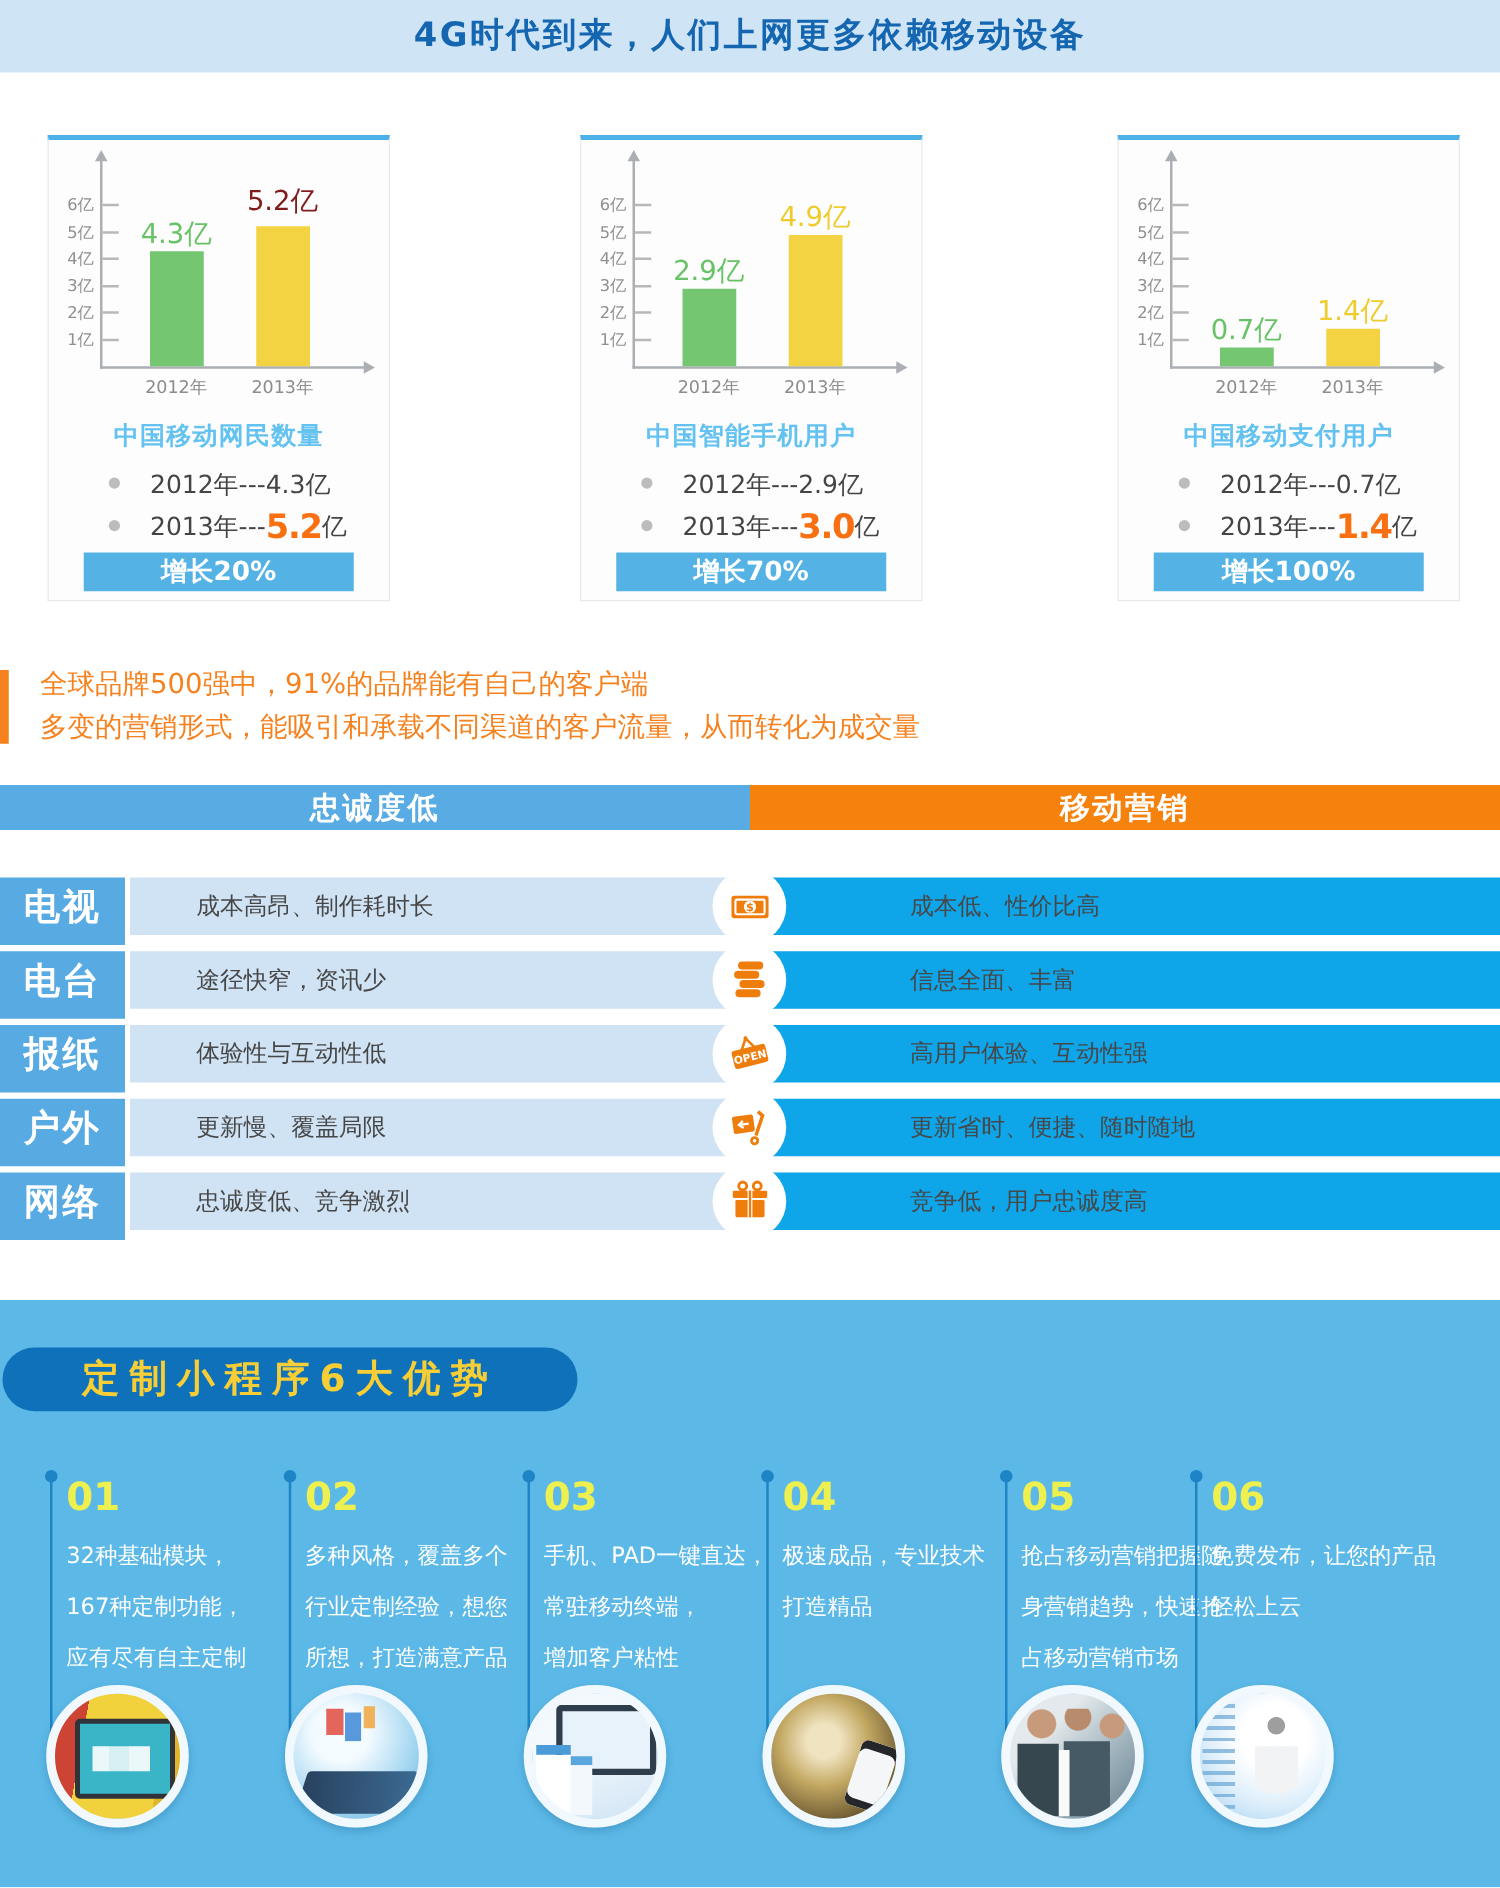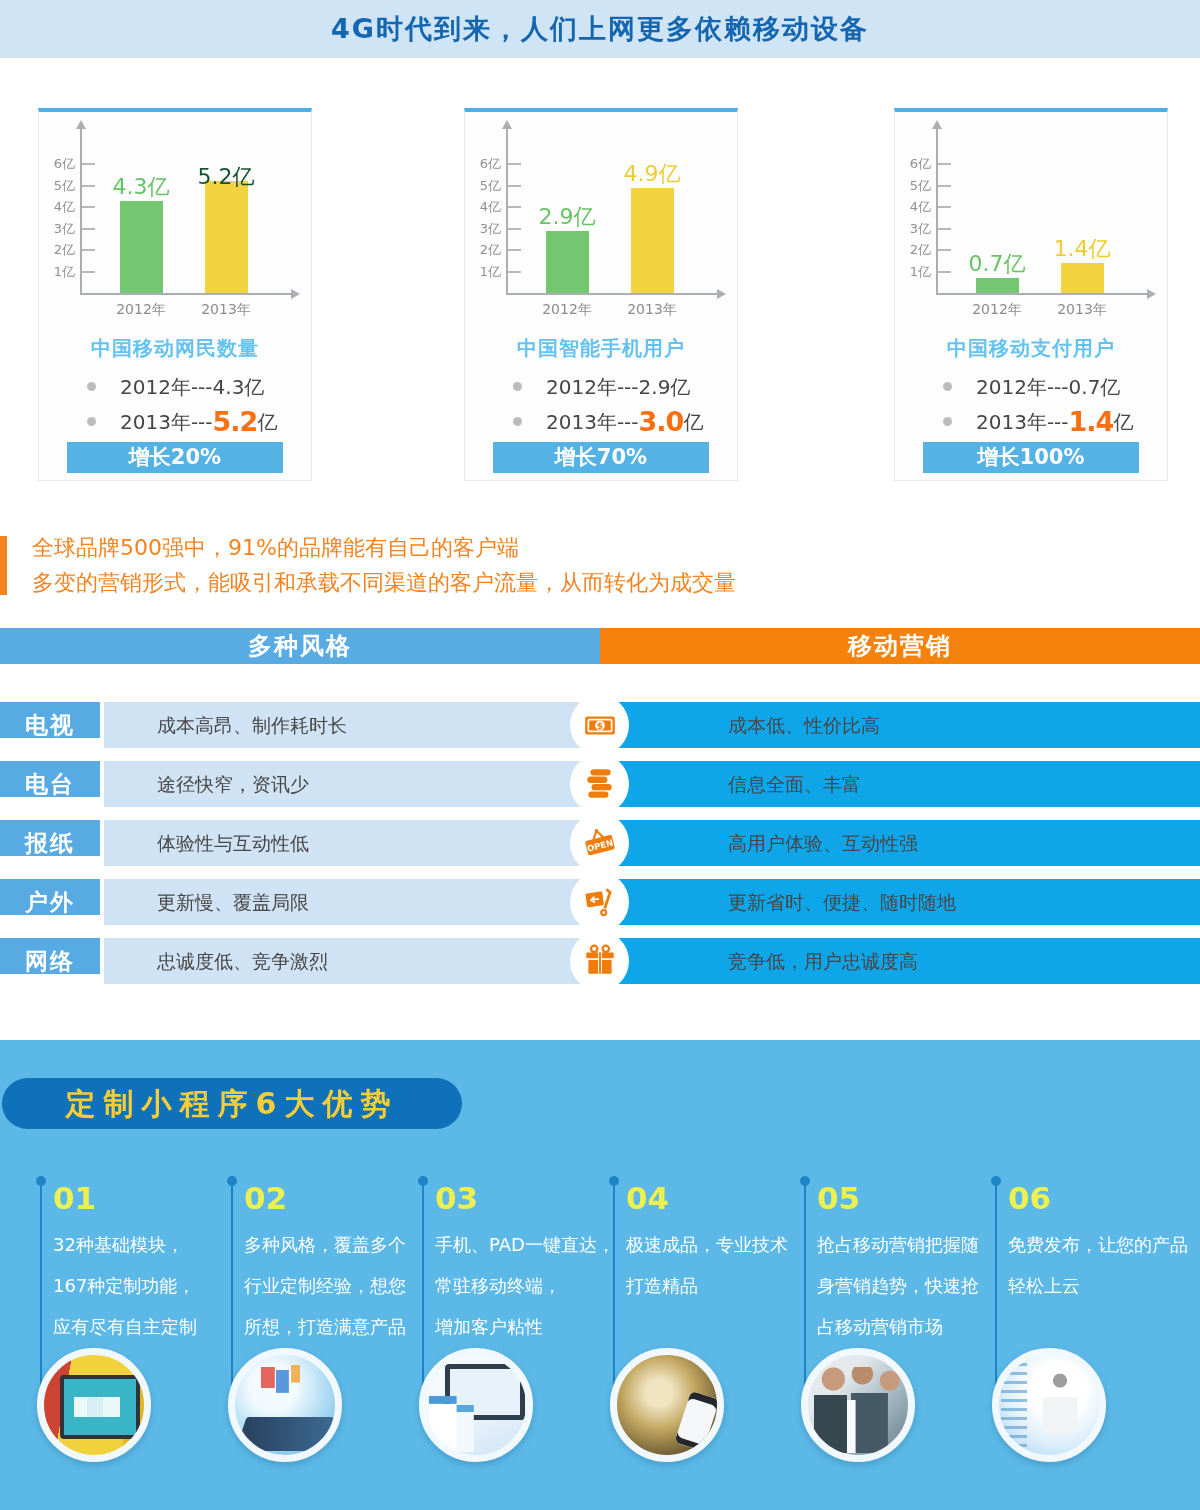--- a/index.html
+++ b/index.html
@@ -47,39 +47,39 @@
   
   .cmp-header { position:absolute; top:628px; left:0; width:1200px; height:36px; }
   .cmp-header div { position:absolute; top:0; height:36px; width:600px; color:#fff; font-size:24px;
                     font-weight:bold; text-align:center; line-height:36px; letter-spacing:2px; }
   .hdr-left { left:0; background:#58abe3; }
   .hdr-right { left:600px; background:#f5820d; }
 
   
   .row { position:absolute; left:0; width:1200px; height:46px; }
   .r0{top:702px}.r1{top:761px}.r2{top:820px}.r3{top:879px}.r4{top:938px}
-  .lbl { position:absolute; left:0; top:0; width:100px; height:36px; background:#58aae3; color:#fff;
-         font-size:23px; font-weight:bold; text-align:center; line-height:46px; letter-spacing:2px; }
+  .lbl { position:absolute; left:0; top:0; width:100px; height:54px; background:#58aae3; color:#fff;
+         font-size:29px; font-weight:bold; text-align:center; line-height:46px; letter-spacing:2px; }
   .lcell { position:absolute; left:104px; top:0; width:496px; height:46px; background:#d0e3f4;
            color:#474747; font-size:19px; line-height:46px; padding-left:53px; }
   .rcell { position:absolute; left:600px; top:0; width:600px; height:46px; background:#0ea5e9;
            color:#474747; font-size:19px; line-height:46px; padding-left:128px; }
   .icircle { position:absolute; left:570px; top:-7px; width:59px; height:60px; background:#fff;
              border-radius:50%; z-index:2; display:flex; align-items:center; justify-content:center; }
 
   
   .adv { position:absolute; top:1040px; left:0; width:1200px; height:470px; background:#5cb9e7; }
   .pill { position:absolute; top:38px; left:2px; width:460px; height:51px; background:#0f71ba;
           border-radius:30px; color:#f7ce35; font-size:30px; font-weight:bold; letter-spacing:8px;
           text-align:center; line-height:51px; }
   .col { position:absolute; top:138px; width:200px; height:332px; }
   .col::before { content:""; position:absolute; left:0; top:5px; width:2px; height:234px; background:#1d85c6; }
   .col::after { content:""; position:absolute; left:-4px; top:-2px; width:10px; height:10px;
                 border-radius:50%; background:#1d85c6; }
-  .k0{left:40px}.k1{left:231px}.k2{left:422px}.k3{left:613px}.k4{left:804px}.k5{left:995px}
+  .k0{left:40px}.k1{left:231px}.k2{left:422px}.k3{left:613px}.k4{left:804px}.k5{left:956px}
   .num { margin:0 0 0 13px; font-size:31px; font-weight:600; color:#eef04f; line-height:1.3; }
   .adv-text { margin:6px 0 0 13px; width:196px; font-size:18px; color:#fff; line-height:41px;
               white-space:pre-line; }
   .photo { position:absolute; left:-3px; top:170px; width:114px; height:114px; border-radius:50%;
            border:7px solid #f2f9fe; overflow:hidden; z-index:2; background:#dfeefa;
            box-shadow:0 3px 7px rgba(10,70,120,.25); }
   .photo::before, .photo::after { content:""; position:absolute; }
 
   .p0 { background:linear-gradient(100deg,#cd4434 0 24%,#f2d23c 24% 80%,#dfb62a 80%); }
   .p0::before { left:16%; top:20%; width:72%; height:56%; background:#3ab5c8;
@@ -151,21 +151,21 @@
           <div class="tick-mark" style="top: 109.5px;"></div>
           <div class="tick-label" style="top: 101.5px;">3亿</div>
           <div class="tick-mark" style="top: 131px;"></div>
           <div class="tick-label" style="top: 123px;">2亿</div>
           <div class="tick-mark" style="top: 152.5px;"></div>
           <div class="tick-label" style="top: 144.5px;">1亿</div>
           <div class="bar" style="left: 80.5px; top: 83px; width: 43px; height: 92px; background: rgb(116, 198, 112);"></div>
           <div class="bar-value" style="left: 52px; top: 54px; color: rgb(104, 194, 102);">4.3亿</div>
           <div class="cat-label" style="left: 52px;">2012年</div>
           <div class="bar" style="left: 165.5px; top: 63px; width: 43px; height: 112px; background: rgb(244, 211, 66);"></div>
-          <div class="bar-value" style="left: 137px; top: 44px; color: #14532d;">5.2亿</div>
+          <div class="bar-value" style="left: 137px; top: 28px; color: #7f1d1d;">5.2亿</div>
           <div class="cat-label" style="left: 137px;">2013年</div>
         </div>
       <h2 class="card-title">中国移动网民数量</h2>
       <div class="bullet b1"><span class="bdot"></span><span>2012年---4.3亿</span></div>
       <div class="bullet b2"><span class="bdot"></span><span>2013年---</span><b class="hl">5.2</b><span>亿</span></div>
       <div class="growth">增长20%</div>
     </div>
 
     <div class="card c1">
       <div class="plot">
@@ -230,21 +230,21 @@
     </div>
   </section>
 
   <section class="headline">
     <span class="vbar"></span>
     <p>全球品牌500强中，91%的品牌能有自己的客户端</p>
     <p>多变的营销形式，能吸引和承载不同渠道的客户流量，从而转化为成交量</p>
   </section>
 
   <section class="cmp-header">
-    <div class="hdr-left">多种风格</div>
+    <div class="hdr-left">忠诚度低</div>
     <div class="hdr-right">移动营销</div>
   </section>
 
   <section>
     <div class="row r0">
       <div class="lbl">电视</div>
       <div class="lcell">成本高昂、制作耗时长</div>
       <div class="rcell">成本低、性价比高</div>
       <div class="icircle">
         <svg width="36" height="36" viewBox="0 0 34 34">

